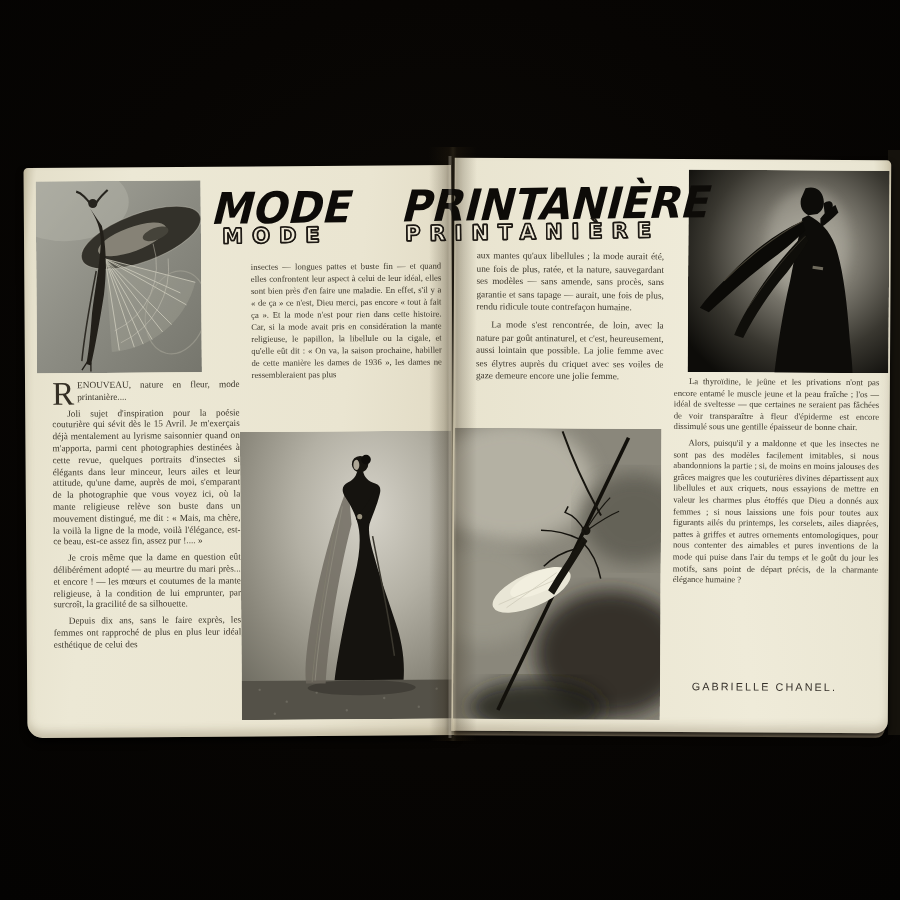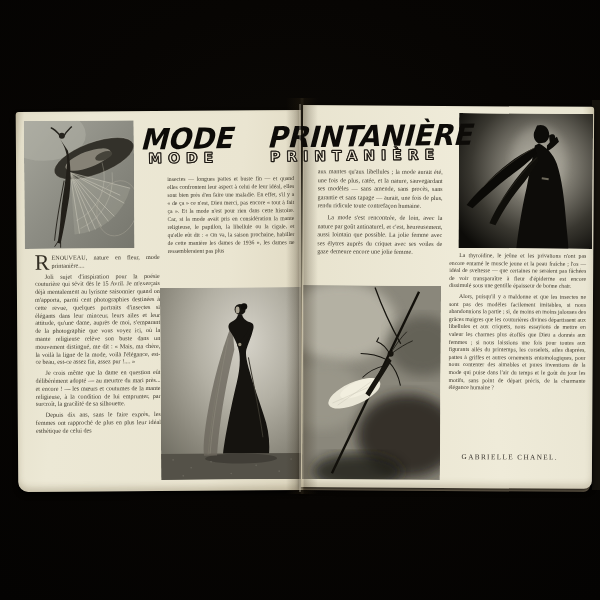--- a/index.html
+++ b/index.html
@@ -21,21 +21,21 @@
   .photo svg{display:block;width:100%;height:100%;}
   .col{position:absolute;overflow:hidden;color:#3b362b;text-align:justify;}
   .col p{margin:0 0 3px 0;text-indent:10px;}
   .col p.cont{text-indent:0;}
   .dropcap{float:left;font-size:22px;line-height:17px;padding:0 2px 0 0;color:#342f25;font-family:"Liberation Serif",serif;}
   .col-l1{left:18px;top:142px;width:125px;height:215px;font-size:6.2px;line-height:7.8px;}
   .col-l2{left:151px;top:64px;width:127px;height:110px;font-size:5.8px;line-height:8px;}
   .col-r1{left:15px;top:62px;width:125px;height:119px;font-size:6.2px;line-height:8.6px;}
   .col-r2{left:147px;top:146px;width:137px;height:200px;font-size:5.8px;line-height:7.6px;}
   .signature{position:absolute;left:147px;top:347px;width:110px;text-align:right;font-size:7.2px;
-    letter-spacing:1.4px;color:#35302a;font-family:Liberation Serif, serif;}
+    letter-spacing:1.4px;color:#35302a;font-family:Liberation Sans, sans-serif;}
   .title-wrap{position:absolute;left:138px;top:118px;width:345px;height:54px;z-index:6;transform:rotate(-0.8deg);}
   .title-solid{position:absolute;left:0;top:2px;white-space:nowrap;font-family:"DejaVu Sans","Liberation Sans",sans-serif;
     font-weight:bold;font-size:29px;letter-spacing:0px;word-spacing:26px;color:#0d0b08;
     transform:skewX(-15deg) scaleX(0.95);transform-origin:left bottom;}
   .title-outline{position:absolute;left:10px;top:30px;white-space:nowrap;font-family:"DejaVu Sans","Liberation Sans",sans-serif;
     font-weight:bold;font-size:14px;letter-spacing:6px;word-spacing:40px;color:#efe9d6;
     -webkit-text-stroke:1px #1c1813;
     text-shadow:0.6px 0 0 #1c1813,-0.6px 0 0 #1c1813,0 0.6px 0 #1c1813,0 -0.6px 0 #1c1813;}
   .fold-sliver{position:absolute;left:299px;top:104px;width:2px;height:388px;background:rgba(250,245,225,0.25);z-index:6;}
 </style>

